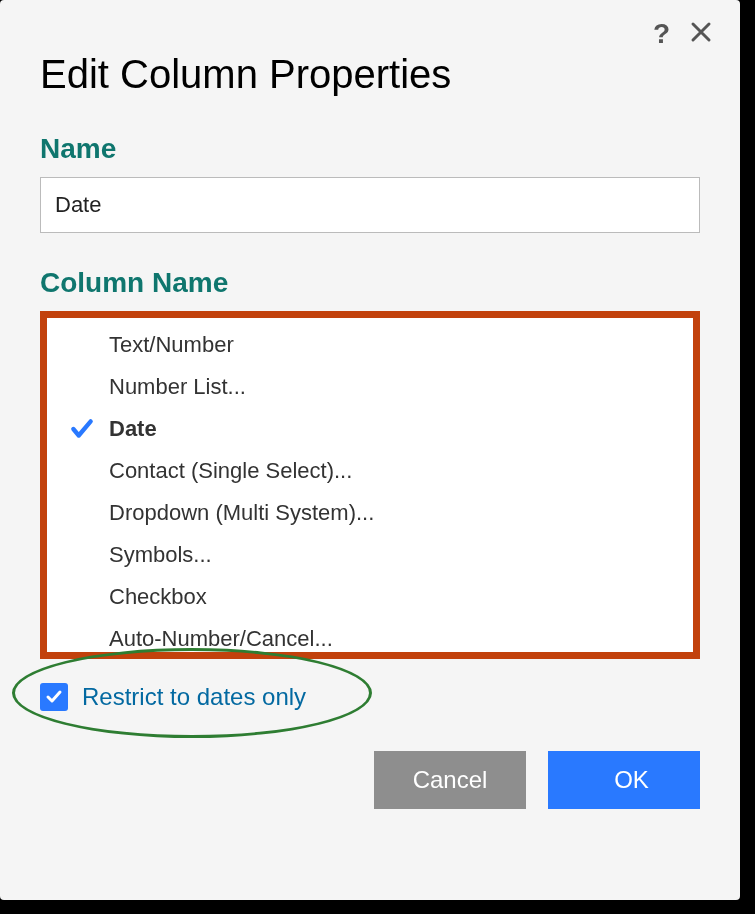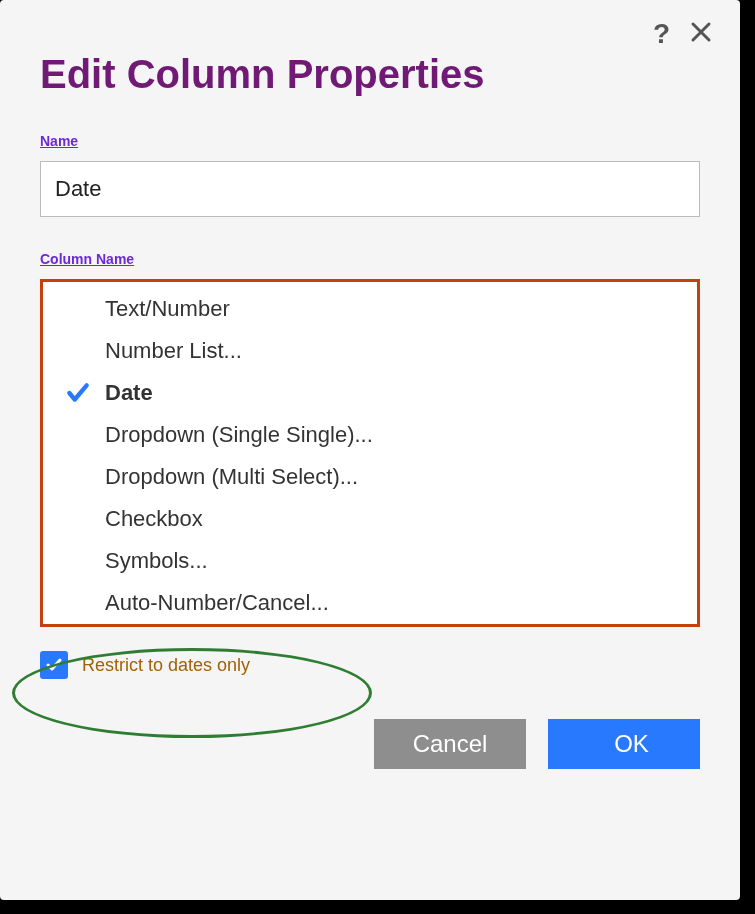--- a/index.html
+++ b/index.html
@@ -31,46 +31,45 @@
     }
     .icon-btn {
       cursor: pointer;
       color: #555;
       font-size: 28px;
       font-weight: bold;
       line-height: 1;
     }
     .dialog-title {
       font-size: 40px;
-      font-weight: 700;
-      color: #701a75;
+      font-weight: 400;
+      color: #000000;
       margin-top: 30px;
       margin-bottom: 36px;
     }
     .field-label {
-      font-size: 14px;
+      font-size: 28px;
       font-weight: 700;
-      color: #6d28d9;
+      color: #0f766e;
       margin-bottom: 12px;
-      text-decoration: underline;
     }
     .text-input {
       width: 100%;
       height: 56px;
       border: 1px solid #bbb;
       background: #fff;
       font-size: 22px;
       padding: 0 14px;
       color: #222;
       outline: none;
       margin-bottom: 34px;
     }
     .listbox {
       width: 100%;
-      border: 3px solid #c2410c;
+      border: 7px solid #c2410c;
       background: #fff;
       padding: 6px 0 6px 0;
       height: 348px;
       overflow: hidden;
     }
     .list-item {
       display: flex;
       align-items: center;
       height: 42px;
       padding-left: 22px;
@@ -101,31 +100,31 @@
       width: 28px;
       height: 28px;
       border-radius: 3px;
       background: #2979ff;
       display: flex;
       align-items: center;
       justify-content: center;
       cursor: pointer;
     }
     .checkbox-label {
-      font-size: 18px;
-      color: #a16207;
+      font-size: 24px;
+      color: #0369a1;
     }
     .buttons {
       display: flex;
       justify-content: flex-end;
       gap: 22px;
       margin-top: 40px;
     }
     .btn {
-      height: 50px;
+      height: 58px;
       min-width: 152px;
       border: none;
       font-size: 24px;
       cursor: pointer;
       color: #fff;
     }
     .btn-cancel { background: #8e8e8e; }
     .btn-ok { background: #2979ff; padding-left: 15px; }
     .annotation-ellipse {
       position: absolute;
@@ -171,33 +170,33 @@
       <div class="list-item selected">
         <span class="check-col">
           <svg width="26" height="26" viewBox="0 0 24 24">
             <path d="M4 12 L9 18 L20 5" stroke="#2979ff" stroke-width="4" fill="none" stroke-linecap="round" stroke-linejoin="round"></path>
           </svg>
         </span>
         <span class="item-label">Date</span>
       </div>
       <div class="list-item">
         <span class="check-col"></span>
-        <span class="item-label">Dropdown (Single Single)...</span>
-      </div>
-      <div class="list-item">
-        <span class="check-col"></span>
-        <span class="item-label">Dropdown (Multi Select)...</span>
+        <span class="item-label">Contact (Single Select)...</span>
+      </div>
+      <div class="list-item">
+        <span class="check-col"></span>
+        <span class="item-label">Dropdown (Multi System)...</span>
+      </div>
+      <div class="list-item">
+        <span class="check-col"></span>
+        <span class="item-label">Symbols...</span>
       </div>
       <div class="list-item">
         <span class="check-col"></span>
         <span class="item-label">Checkbox</span>
-      </div>
-      <div class="list-item">
-        <span class="check-col"></span>
-        <span class="item-label">Symbols...</span>
       </div>
       <div class="list-item">
         <span class="check-col"></span>
         <span class="item-label">Auto-Number/Cancel...</span>
       </div>
     </div>
 
   <div class="checkbox-row">
     <div class="checkbox">
       <svg width="20" height="20" viewBox="0 0 20 20">

